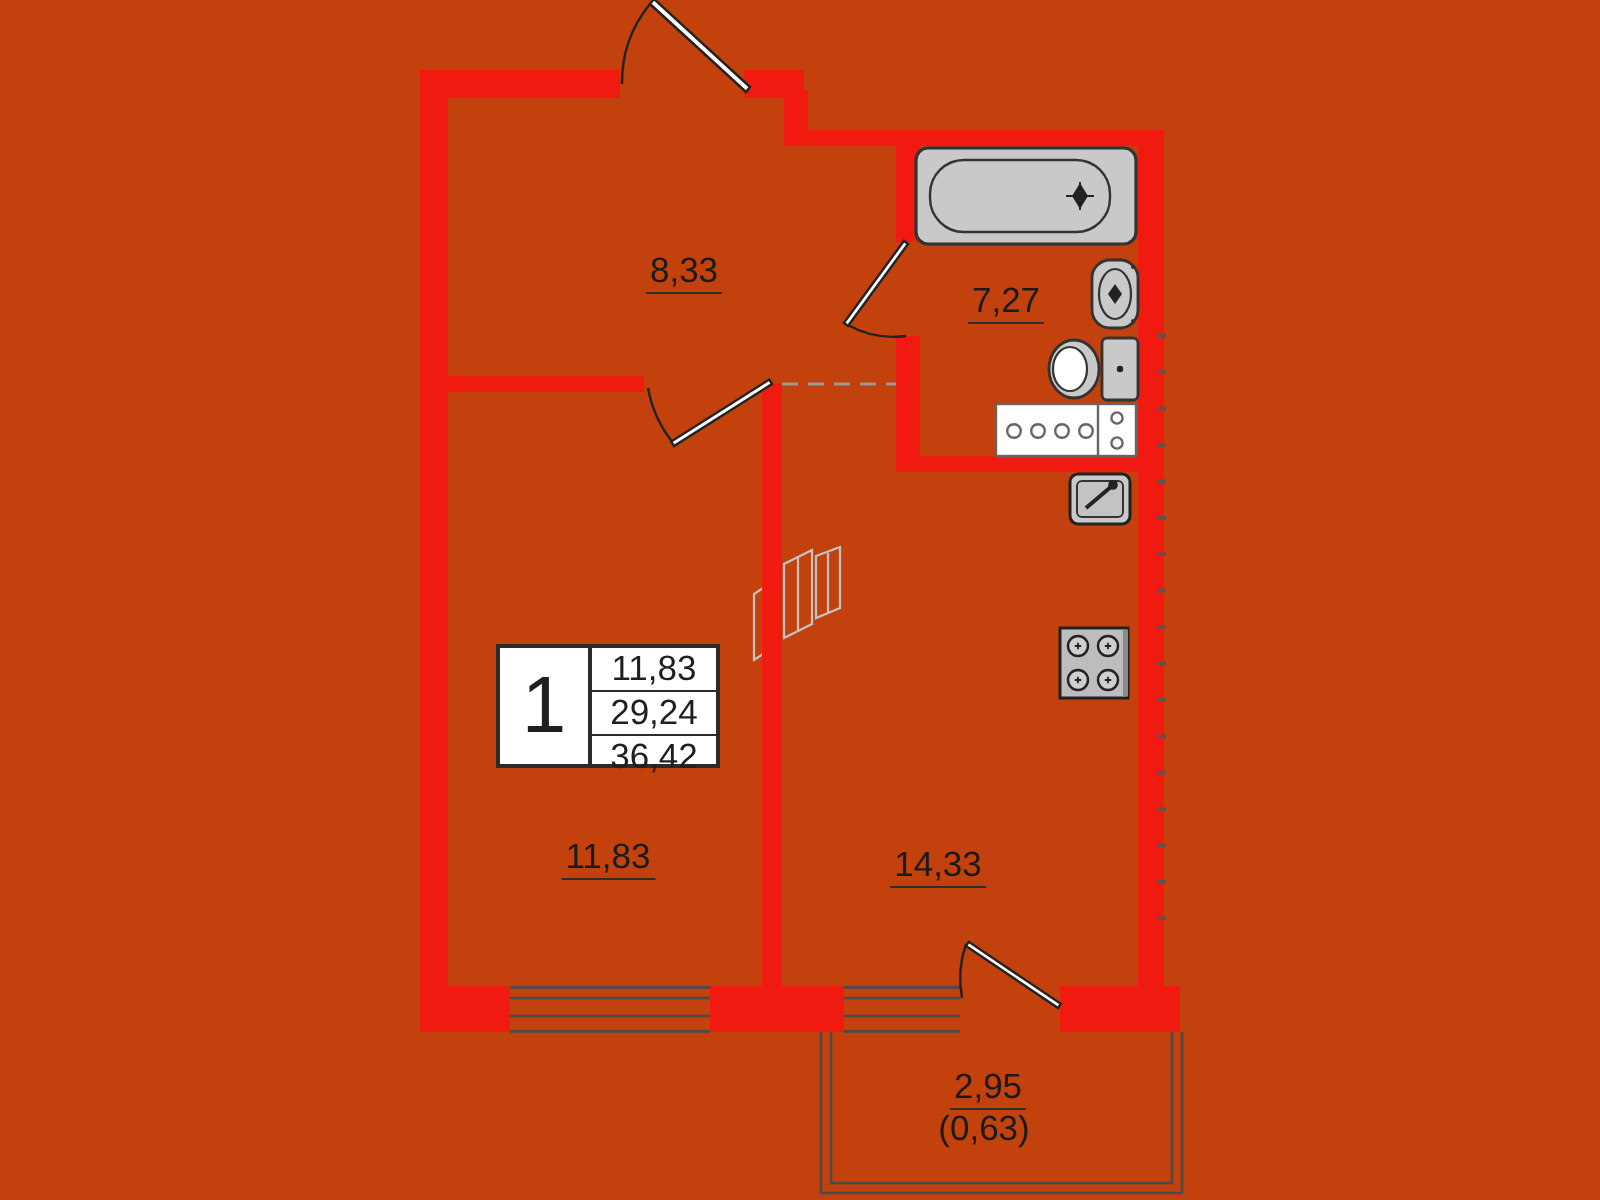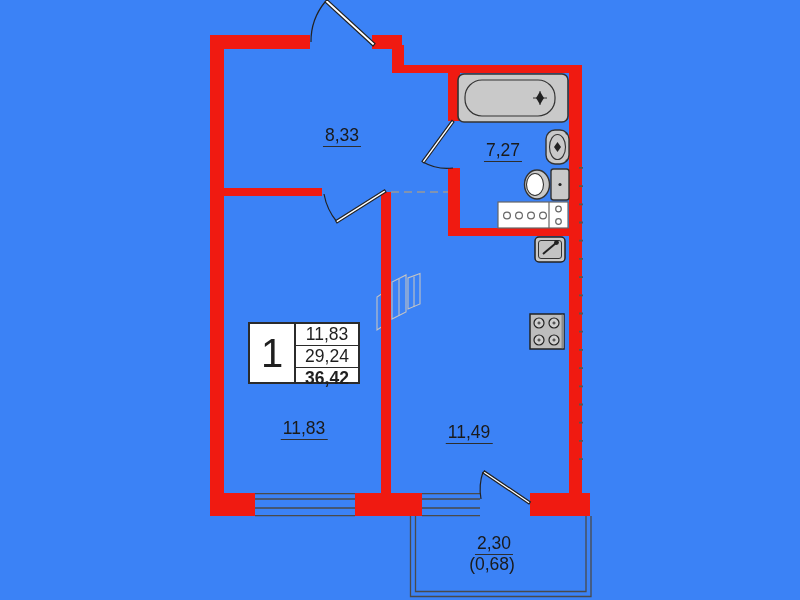--- a/index.html
+++ b/index.html
@@ -1,17 +1,17 @@
 <!DOCTYPE html>
 <html><head>
 <meta charset="utf-8">
 <style>
   html,body{margin:0;padding:0;background:#ffffff;}
   #stage{
-    position:relative;width:800px;height:600px;background:#3b82f6;overflow:hidden;
+    position:relative;width:800px;height:600px;background:#c2410c;overflow:hidden;
     font-family:"Liberation Sans", sans-serif;color:#1a1a1a;text-align:right;
   }
   #plan-svg{position:absolute;left:0;top:0;}
   .label{
     position:absolute;transform:translateX(-50%);
     font-size:17.5px;line-height:19px;white-space:nowrap;color:#1a1a1a;
   }
   .label.u span{border-bottom:1.4px solid #2d2d2d;padding:0 2px 1px 2px;}
   .apt-table{
     position:absolute;left:248px;top:322px;width:112px;height:62px;
@@ -19,21 +19,21 @@
   }
   .apt-num{
     width:44px;border-right:2px solid #2b2b2b;display:flex;align-items:center;
     justify-content:center;font-size:40px;line-height:40px;color:#1f1f1f;
   }
   .apt-rows{flex:1;display:flex;flex-direction:column;}
   .apt-row{
     flex:1;border-bottom:1.6px solid #2b2b2b;display:flex;align-items:center;
     justify-content:center;font-size:17.5px;color:#1f1f1f;
   }
-  .apt-row:last-child{border-bottom:none;font-weight:bold;}
+  .apt-row:last-child{border-bottom:none;}
 </style>
 </head>
 <body>
 
 <div id="stage">
 
   <svg id="plan-svg" width="800" height="600" viewBox="0 0 800 600">
 
     <g stroke="#c4c4c4" stroke-width="1.1" fill="none">
       <path d="M377 330 L377 297 L389 289 L389 322 Z"></path>
@@ -154,27 +154,27 @@
   <div class="label u" style="left:342px;top:126px">
     <span>8,33</span>
   </div>
   <div class="label u" style="left:503px;top:141px">
     <span>7,27</span>
   </div>
   <div class="label u" style="left:304px;top:419px">
     <span>11,83</span>
   </div>
   <div class="label u" style="left:469px;top:423px">
-    <span>11,49</span>
+    <span>14,33</span>
   </div>
   <div class="label u" style="left:494px;top:534px">
-    <span>2,30</span>
+    <span>2,95</span>
   </div>
   <div class="label" style="left:492px;top:555px">
-    <span>(0,68)</span>
+    <span>(0,63)</span>
   </div>
 
   <div class="apt-table">
     <div class="apt-num">1</div>
     <div class="apt-rows">
       <div class="apt-row">11,83</div>
       <div class="apt-row">29,24</div>
       <div class="apt-row">36,42</div>
     </div>
   </div>

